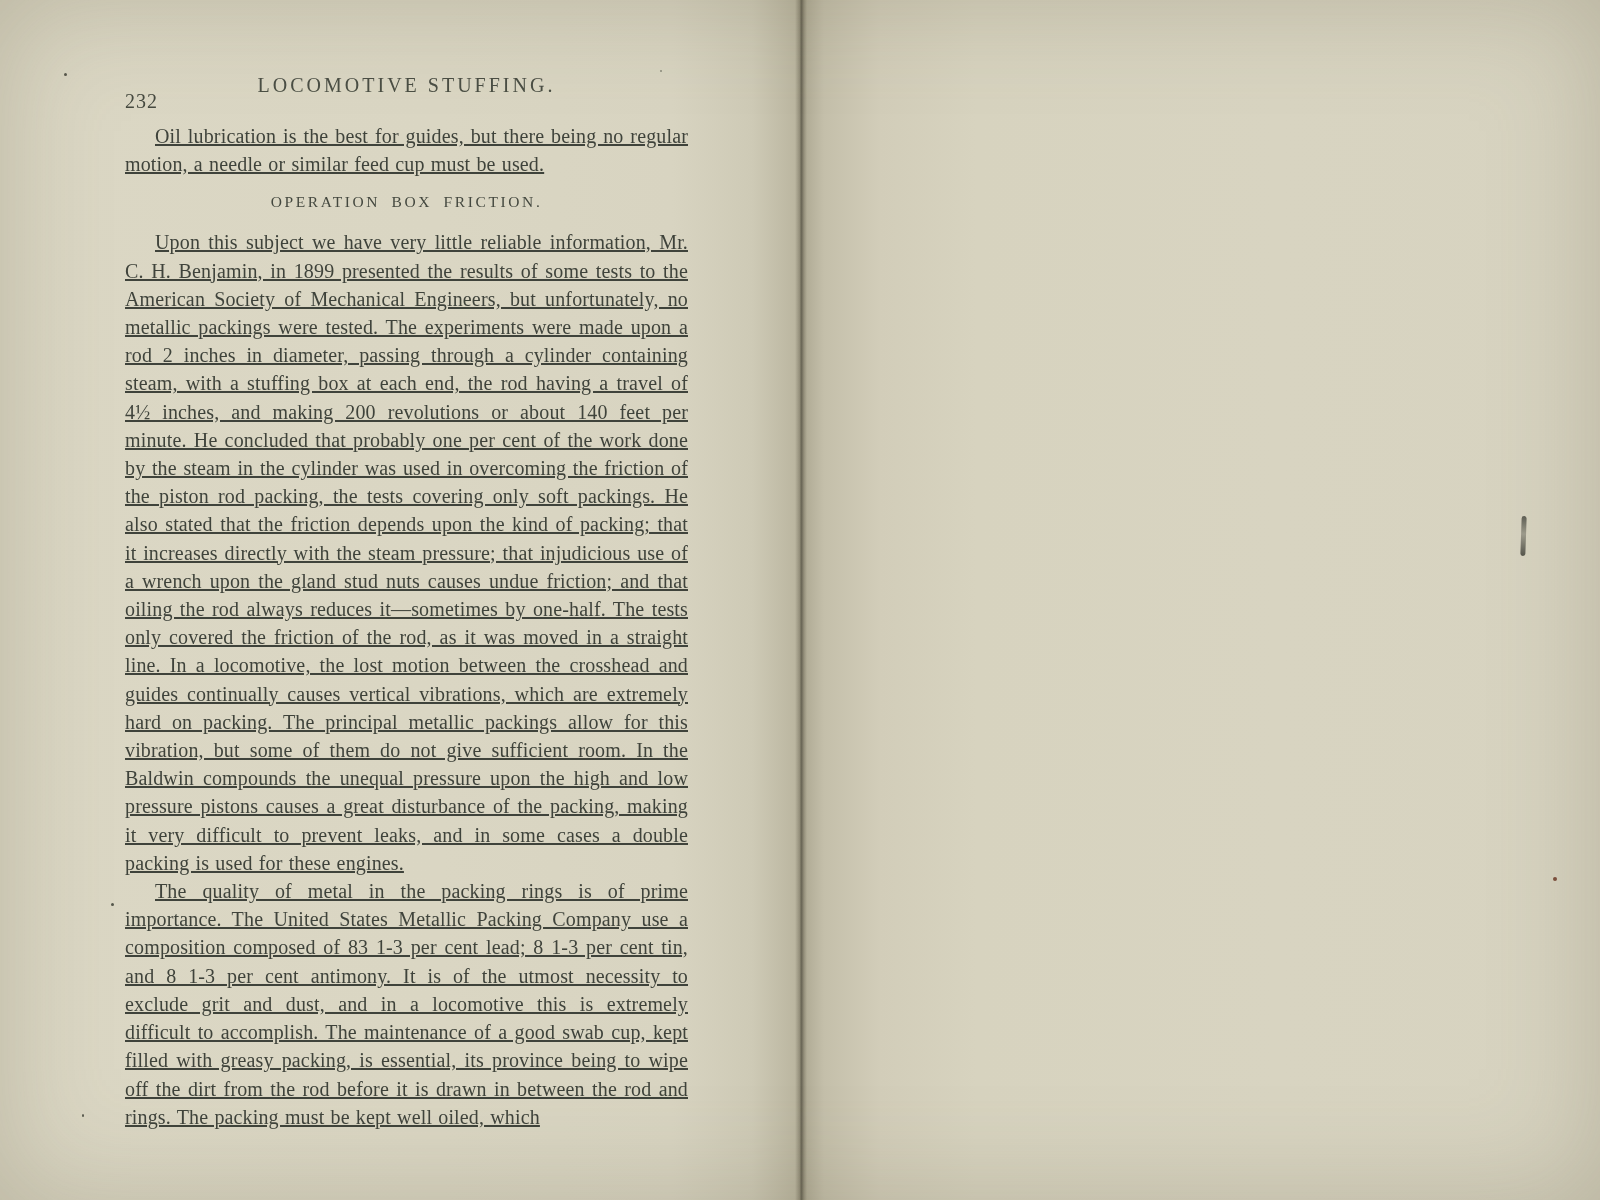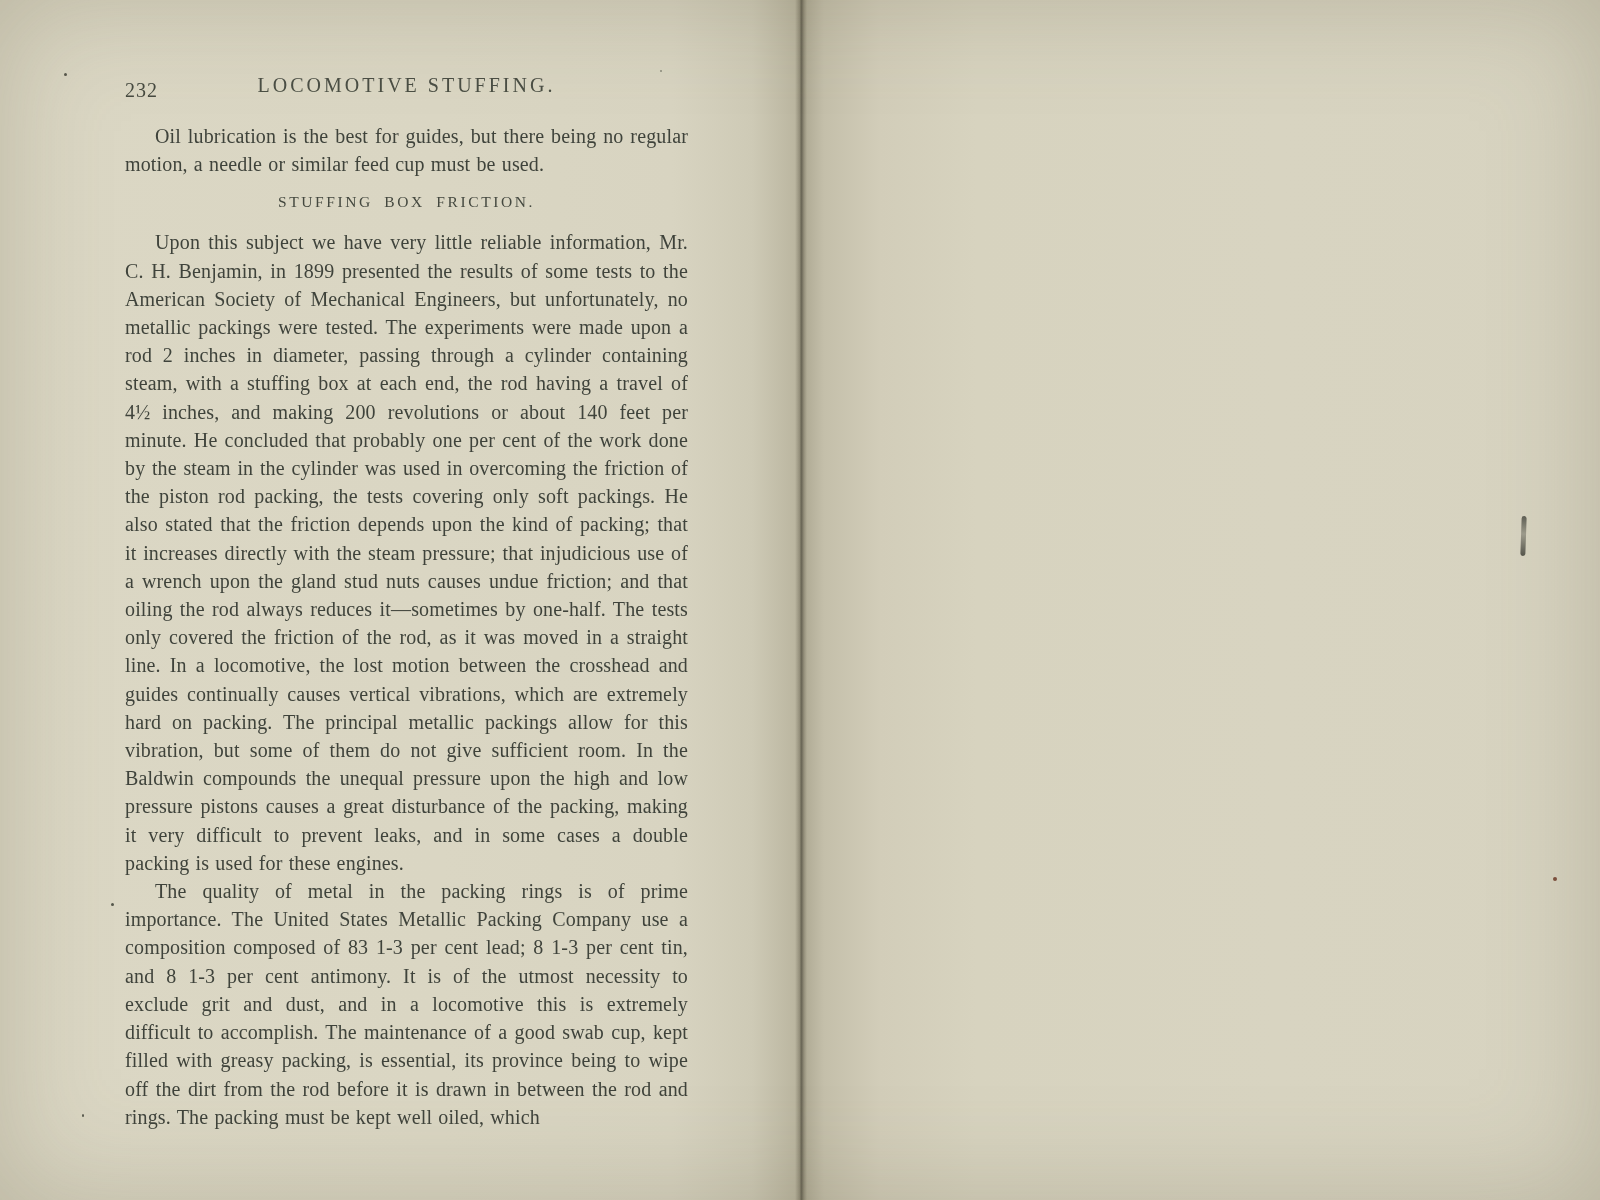--- a/index.html
+++ b/index.html
@@ -34,41 +34,41 @@
 
   .page-header {
     position: absolute;
     font-size: 20px;
     letter-spacing: 3px;
     color: #4a4e44;
     text-align: center;
   }
   .page-header.left-h { left: 125px; width: 563px; top: 74px; }
   .page-num {
-    position: absolute; top: 5px;
+    position: absolute; top: 16px;
     font-size: 20px; letter-spacing: 1px; color: #464a40;
   }
   .page-num.pn-left { left: 0; }
 
   .page-body {
     position: absolute;
     overflow: hidden;
     color: #3f433b;
   }
   .page-body.body-left { left: 125px; width: 563px; top: 122px; height: 1056px; }
 
   p.para {
     margin: 0;
     font-size: 20px;
     line-height: 28.2px;
     text-align: justify;
     letter-spacing: 0.15px;
     word-spacing: 1px;
   }
-  p.para.indent { text-indent: 30px; }
+  p.para.indent { text-indent: 30px; text-decoration: underline; }
 
   h3.section-heading {
     margin: 15px 0 17px 0;
     font-weight: normal;
     font-size: 15.5px;
     letter-spacing: 2.6px;
     text-align: center;
     color: #44483f;
     word-spacing: 5px;
   }
@@ -93,21 +93,21 @@
 
 <div class="spread">
 
   <div class="page left">
     <div class="page-header left-h">
       <span class="page-num pn-left">232</span>
       <span class="running-title">LOCOMOTIVE STUFFING.</span>
     </div>
     <div class="page-body body-left">
         <p class="para indent">Oil lubrication is the best for guides, but there being no regular motion, a needle or similar feed cup must be used.</p>
-        <h3 class="section-heading">STUFFING BOX FRICTION.</h3>
+        <h3 class="section-heading">OPERATION BOX FRICTION.</h3>
         <p class="para indent">Upon this subject we have very little reliable information, Mr. C. H. Benjamin, in 1899 presented the results of some tests to the American Society of Mechanical Engineers, but unfortunately, no metallic packings were tested.  The experiments were made upon a rod 2 inches in diameter, passing through a cylinder containing steam, with a stuffing box at each end, the rod having a travel of 4½ inches, and making 200 revolutions or about 140 feet per minute.  He concluded that probably one per cent of the work done by the steam in the cylinder was used in overcoming the friction of the piston rod packing, the tests covering only soft packings.  He also stated that the friction depends upon the kind of packing; that it increases directly with the steam pressure; that injudicious use of a wrench upon the gland stud nuts causes undue friction; and that oiling the rod always reduces it—sometimes by one-half.  The tests only covered the friction of the rod, as it was moved in a straight line.  In a locomotive, the lost motion between the crosshead and guides continually causes vertical vibrations, which are extremely hard on packing.  The principal metallic packings allow for this vibration, but some of them do not give sufficient room.  In the Baldwin compounds the unequal pressure upon the high and low pressure pistons causes a great disturbance of the packing, making it very difficult to prevent leaks, and in some cases a double packing is used for these engines.</p>
         <p class="para indent">The quality of metal in the packing rings is of prime importance.  The United States Metallic Packing Company use a composition composed of 83 1-3 per cent lead; 8 1-3 per cent tin, and 8 1-3 per cent antimony.  It is of the utmost necessity to exclude grit and dust, and in a locomotive this is extremely difficult to accomplish.  The maintenance of a good swab cup, kept filled with greasy packing, is essential, its province being to wipe off the dirt from the rod before it is drawn in between the rod and rings.  The packing must be kept well oiled, which</p>
       </div>
   </div>
 
   <div class="page right">
     
     
   </div>
 

